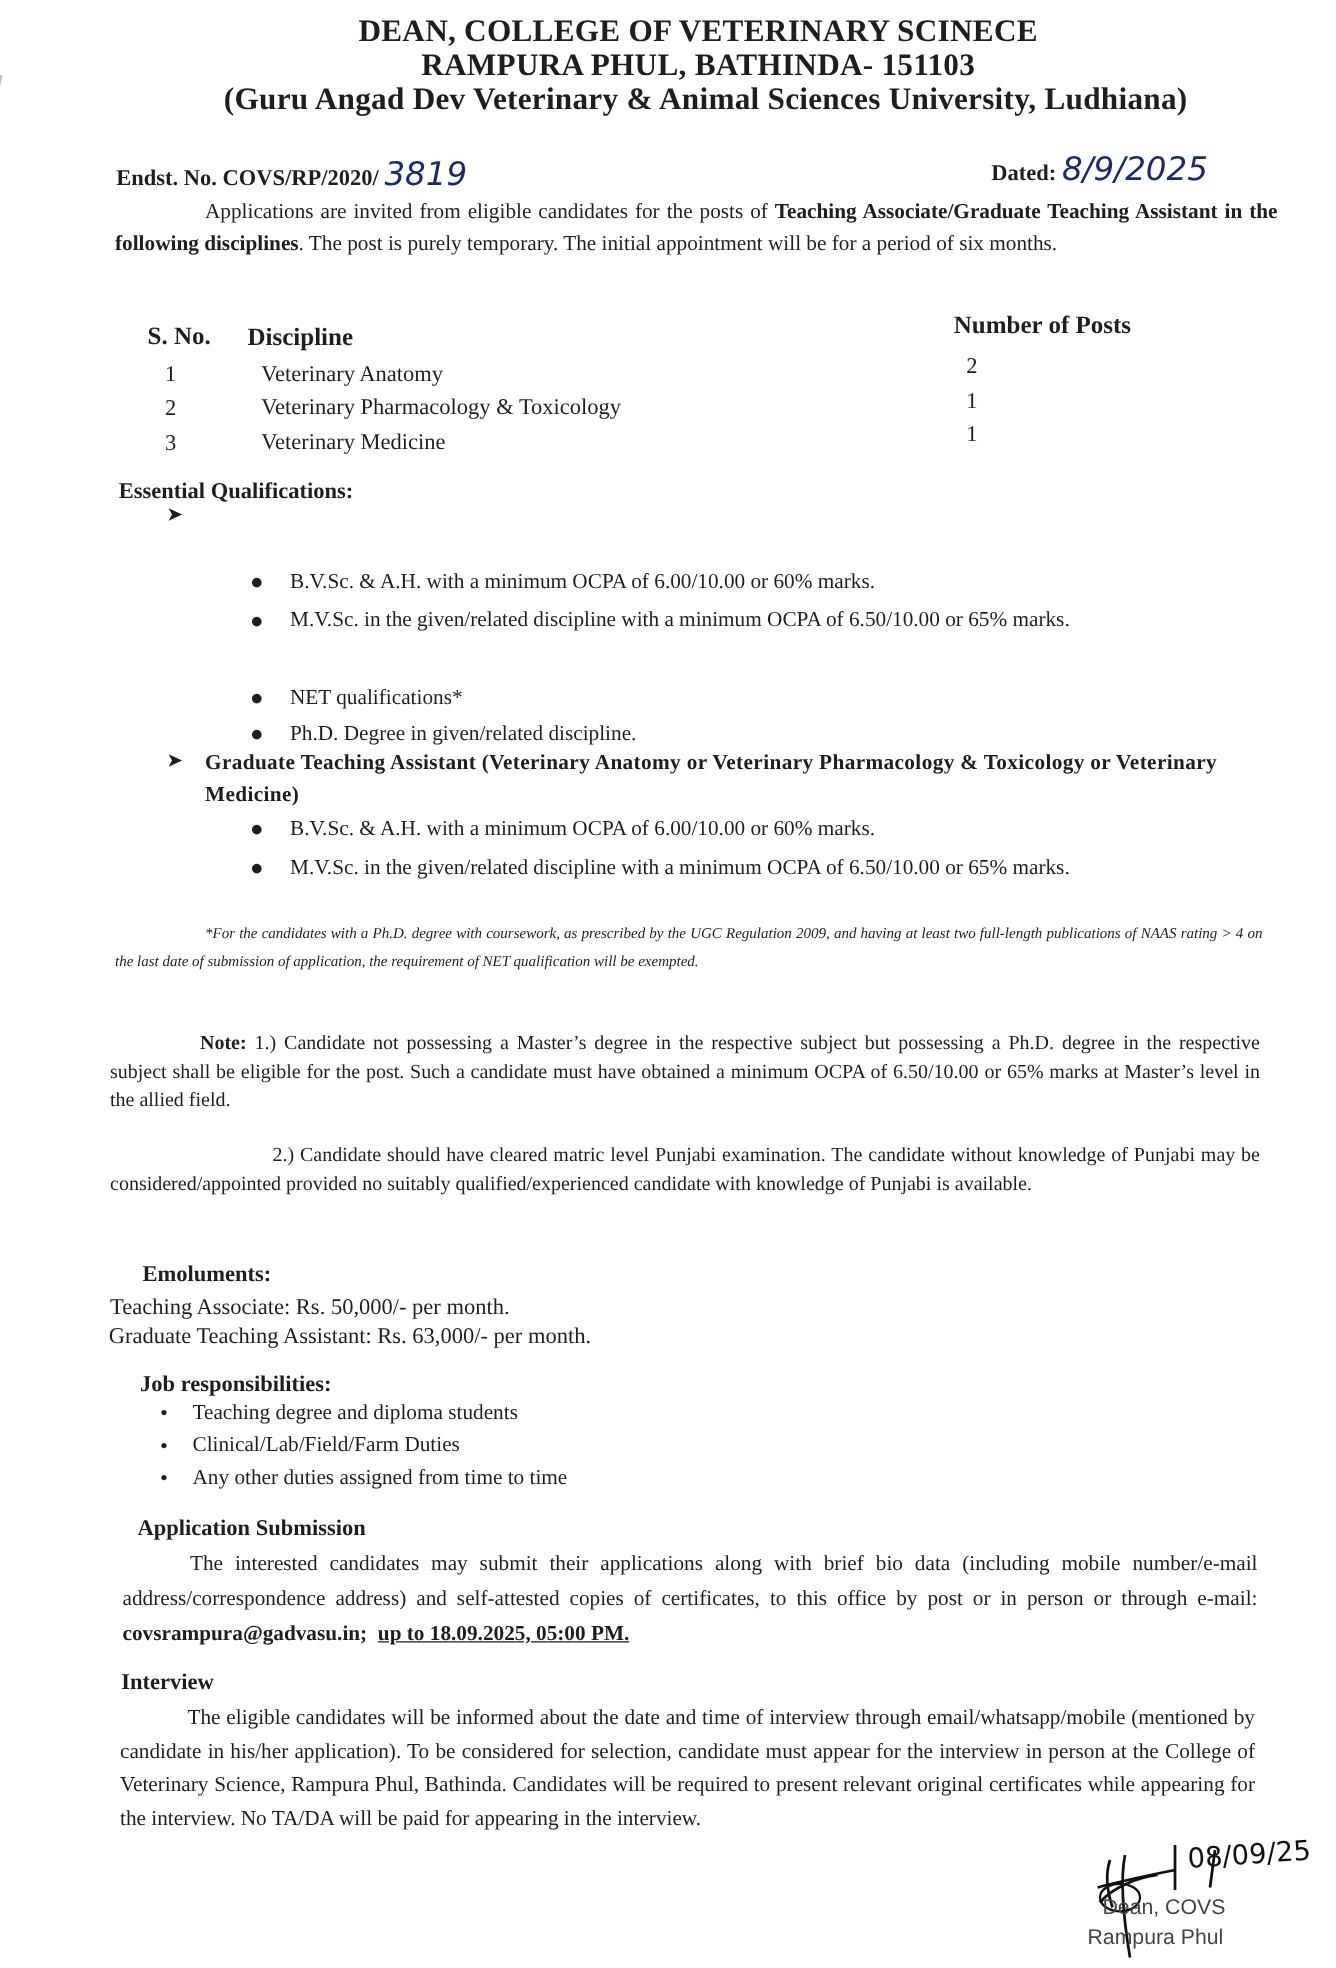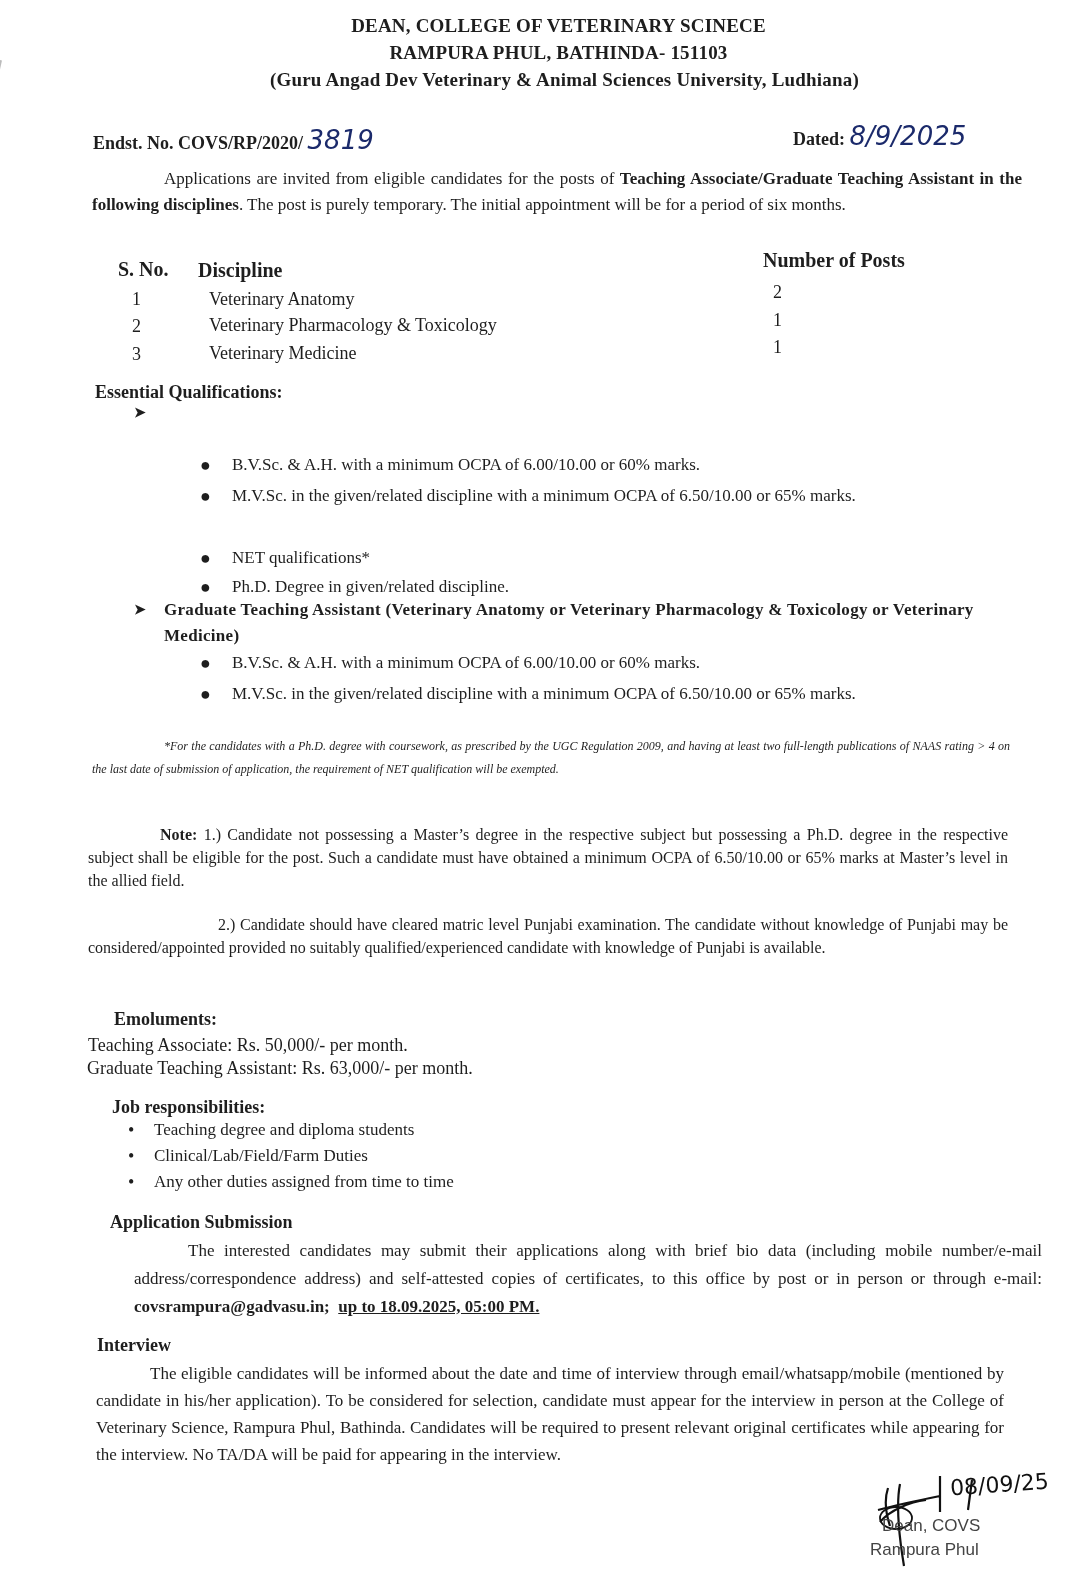--- a/index.html
+++ b/index.html
@@ -6,29 +6,29 @@
   body {
     width: 1069px; height: 1574px; position: relative; overflow: hidden;
     font-family: "Liberation Serif", serif; color: #1e1e1e;
   }
   .page { position: absolute; left: 0; top: 0; width: 1069px; height: 1574px; }
   .margin-line {
     position: absolute; left: 0; top: 60px; width: 2px; height: 300px;
     background: linear-gradient(#bbb, #ddd); transform: rotate(12deg); transform-origin: top left;
   }
   .header { position: absolute; left: 0; top: 12px; width: 1069px; text-align: center; font-weight: bold; }
-  .header div { font-size: 19px; line-height: 27px; letter-spacing: 0.2px; }
+  .header div { font-size: 25px; line-height: 27px; letter-spacing: 0.2px; }
   .header .h1 { margin-left: 48px; }
   .header .h2 { margin-left: 48px; font-family: Liberation Serif, serif; }
   .header .h3 { margin-left: 60px; }
   .ref-line { position: absolute; left: 93px; top: 125px; font-size: 18px; font-weight: bold; }
   .hand { font-family: "DejaVu Sans", sans-serif; font-weight: normal; color: #1b2a6b; font-size: 26px; font-style: italic; }
   .date-line { position: absolute; left: 793px; top: 121px; font-size: 18px; font-weight: bold; }
   .para { position: absolute; font-size: 17px; line-height: 26px; text-align: justify; }
-  .intro { left: 92px; top: 166px; width: 930px; }
+  .intro { left: 92px; top: 156px; width: 930px; }
   .indent { display: inline-block; width: 72px; }
   .bold { font-weight: bold; }
   .tbl-head { position: absolute; font-size: 20px; font-weight: bold; }
   .tbl-cell { position: absolute; font-size: 18px; }
   .sec-title { position: absolute; font-size: 18px; font-weight: bold; }
   .arrow-item { position: absolute; font-size: 17px; font-weight: bold; line-height: 26px; letter-spacing: 0.3px; }
   .arrow-item .arrow { position: absolute; left: -30px; top: 0; font-size: 14px; }
   .bullet-item { position: absolute; font-size: 17px; line-height: 30px; text-align: justify; }
   .bullet-item .dot { position: absolute; left: -32px; top: 0; font-size: 18px; }
   .italic-note { position: absolute; left: 92px; top: 735px; width: 918px; font-size: 12px; line-height: 23px; font-style: italic; text-align: justify; }
@@ -149,21 +149,21 @@
   <div class="bullet-item" style="left:154px; top:1143px; width:500px; line-height:26px;">
     <span class="dot" style="left:-26px;">•</span>
     <span>Clinical/Lab/Field/Farm Duties</span>
   </div>
   <div class="bullet-item" style="left:154px; top:1169px; width:500px; line-height:26px;">
     <span class="dot" style="left:-26px;">•</span>
     <span>Any other duties assigned from time to time</span>
   </div>
 
   <div class="sec-title" style="left:110px; top:1212px;">Application Submission</div>
-  <div class="para" style="left:98px; top:1237px; width:908px; line-height:28px;margin-left:36px;">
+  <div class="para" style="left:98px; top:1237px; width:908px; line-height:28px;">
     <span class="indent" style="width:54px;"></span><span>The interested candidates may submit their applications along with brief bio data (including mobile number/e-mail address/correspondence address) and self-attested copies of certificates, to this office by post or in person or through e-mail: </span><span class="bold">covsrampura@gadvasu.in;</span>&nbsp;&nbsp;<span class="bold underline">up to 18.09.2025, 05:00 PM.</span>
   </div>
 
   <div class="sec-title" style="left:97px; top:1335px;">Interview</div>
   <div class="para" style="left:96px; top:1360px; width:908px; line-height:27px;">
     <span class="indent" style="width:54px;"></span><span>The eligible candidates will be informed about the date and time of interview through email/whatsapp/mobile (mentioned by candidate in his/her application). To be considered for selection, candidate must appear for the interview in person at the College of Veterinary Science, Rampura Phul, Bathinda. Candidates will be required to present relevant original certificates while appearing for the interview. No TA/DA will be paid for appearing in the interview.</span>
   </div>
 
   <div class="sig-block">
     <svg class="sig-scrawl" viewBox="0 0 190 104">

